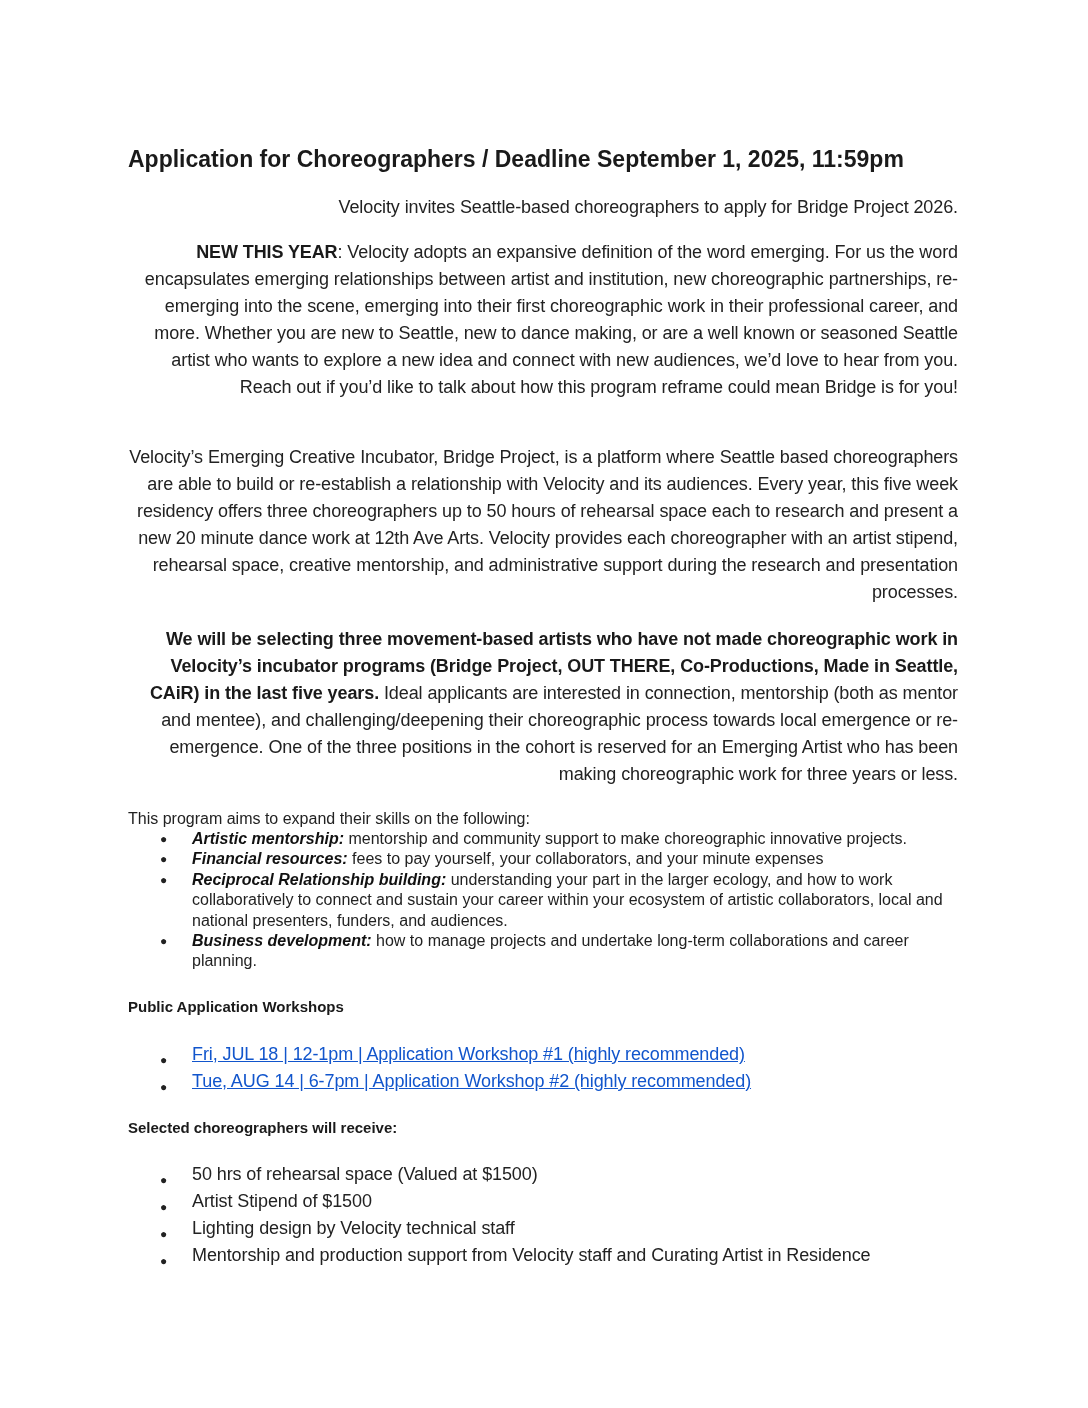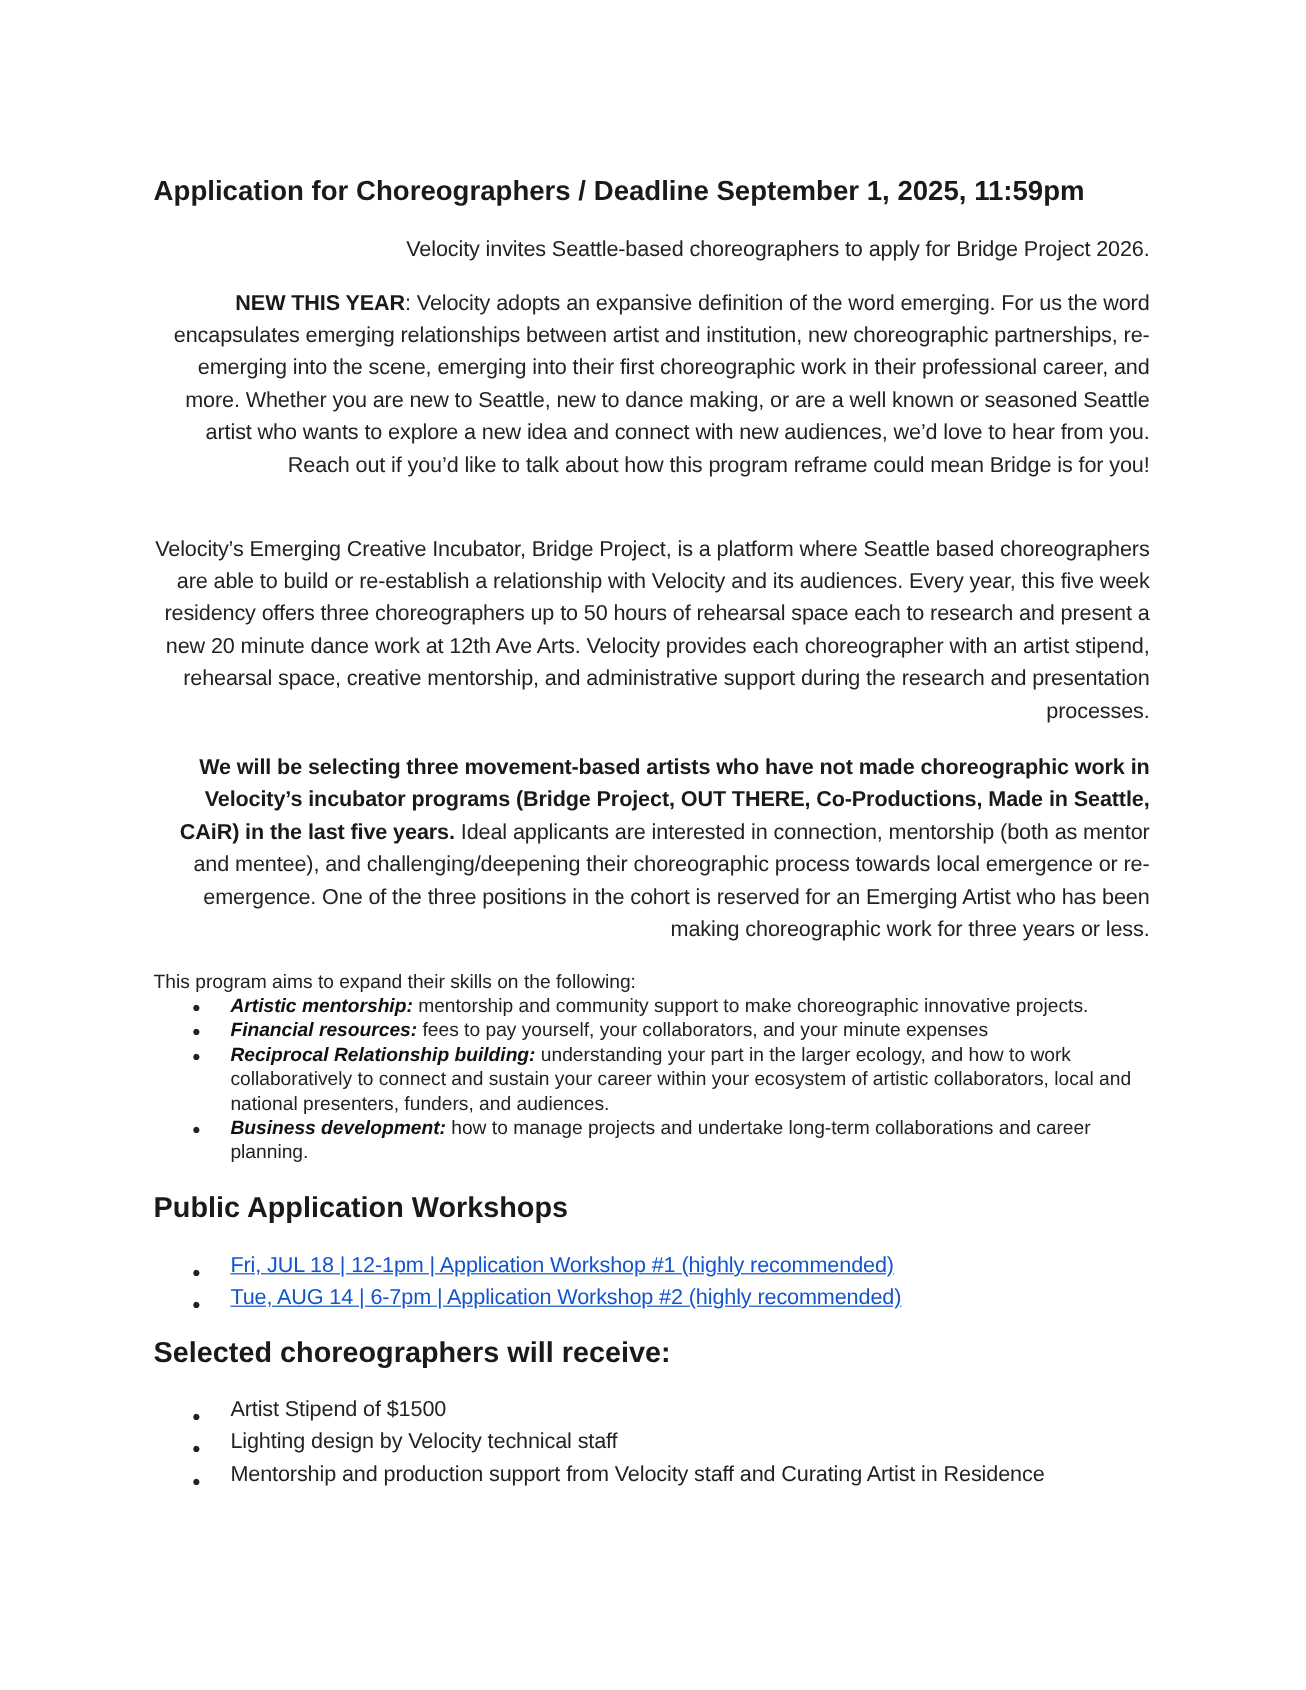--- a/index.html
+++ b/index.html
@@ -21,21 +21,21 @@
   b { font-weight: bold; color: #1a1a1a; }
   .arial { font-family: "Liberation Sans", sans-serif; font-size: 16px; line-height: 20.4px; }
   .intro { position: absolute; top: 809px; left: 0; margin: 0; color: #222; text-align: center; }
   ul.skills { position: absolute; top: 829px; left: 0; margin: 0; padding: 0; list-style: none; width: 830px; }
   ul.skills li { position: relative; padding-left: 64px; }
   ul.skills li::before, ul.b li::before {
     content: "●"; position: absolute; left: 32px; font-size: 12px;
   }
   ul.skills li::before { top: 0; }
   ul.skills li em { font-weight: bold; font-style: italic; color: #111; }
-  .h2 { position: absolute; left: 0; margin: 0; font-weight: bold; font-size: 24px; line-height: 24px; color: #1a1a1a; }
+  .h2 { position: absolute; left: 0; margin: 0; font-weight: bold; font-size: 15px; line-height: 24px; color: #1a1a1a; }
   .h2a { top: 995px; }
   .h2b { top: 1116px; }
   ul.b { position: absolute; left: 0; margin: 0; padding: 0; list-style: none; width: 830px; }
   ul.b li { position: relative; padding-left: 64px; }
   ul.b li::before { top: 6px; }
   ul.links { top: 1041px; }
   ul.benefits { top: 1161px; }
   a.link { color: #1155cc; text-decoration: underline; }
 </style>
 </head>
@@ -61,17 +61,18 @@
   </ul>
 
   <p class="h2 h2a">Public Application Workshops</p>
   <ul class="b links roboto">
     <li><a class="link">Fri, JUL 18 | 12-1pm | Application Workshop #1 (highly recommended)</a></li>
     <li><a class="link">Tue, AUG 14 | 6-7pm | Application Workshop #2 (highly recommended)</a></li>
   </ul>
 
   <p class="h2 h2b">Selected choreographers will receive:</p>
   <ul class="b benefits roboto">
+    <li>50 hrs of rehearsal space (Valued at $1500)</li>
     <li>Artist Stipend of $1500</li>
     <li>Lighting design by Velocity technical staff</li>
     <li>Mentorship and production support from Velocity staff and Curating Artist in Residence</li>
   </ul>
 </div>
 
 </body></html>

